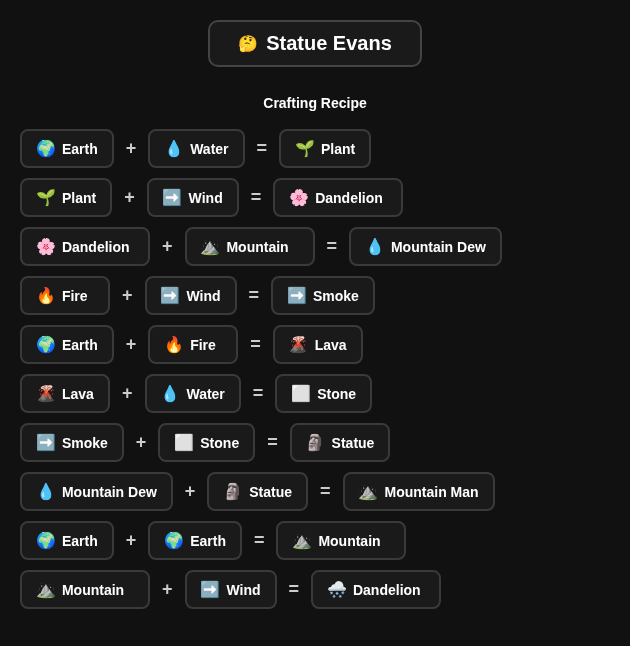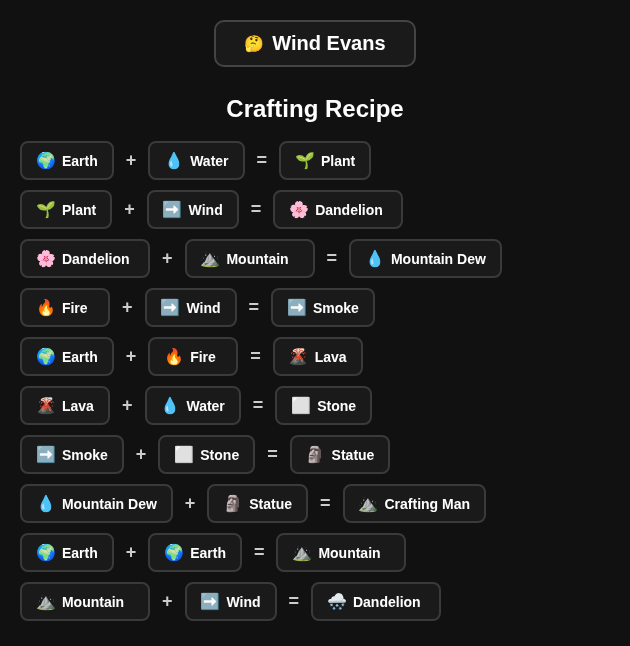--- a/index.html
+++ b/index.html
@@ -26,21 +26,21 @@
       padding: 10px 28px;
       font-size: 20px;
       font-weight: 600;
       margin-bottom: 28px;
       display: flex;
       align-items: center;
       gap: 8px;
     }
 
     .section-title {
-      font-size: 24px;
+      font-size: 14px;
       font-weight: 700;
       margin-bottom: 18px;
       color: #fff;
     }
 
     .recipe-list {
       display: flex;
       flex-direction: column;
       gap: 10px;
       width: 100%;
@@ -82,21 +82,21 @@
     .emoji-icon {
       font-size: 16px;
     }
   </style>
 </head>
 <body>
 
 <div class="page-wrapper">
   <div class="user-badge">
     <span class="emoji-icon">🤔</span>
-    <span>Wind Evans</span>
+    <span>Statue Evans</span>
   </div>
 
   <div class="section-title">Crafting Recipe</div>
 
   <div class="recipe-list" id="recipe-list">
   <div class="recipe-row">
     <div class="element-badge">
       <span class="emoji-icon">🌍</span>
       <span>Earth</span>
     </div>
@@ -213,21 +213,21 @@
       <span>Mountain Dew</span>
     </div>
     <span class="operator">+</span>
     <div class="element-badge">
       <span class="emoji-icon">🗿</span>
       <span>Statue</span>
     </div>
     <span class="operator">=</span>
     <div class="element-badge wide">
       <span class="emoji-icon">⛰️</span>
-      <span>Crafting Man</span>
+      <span>Mountain Man</span>
     </div>
   </div>
       <div class="recipe-row">
     <div class="element-badge">
       <span class="emoji-icon">🌍</span>
       <span>Earth</span>
     </div>
     <span class="operator">+</span>
     <div class="element-badge">
       <span class="emoji-icon">🌍</span>

